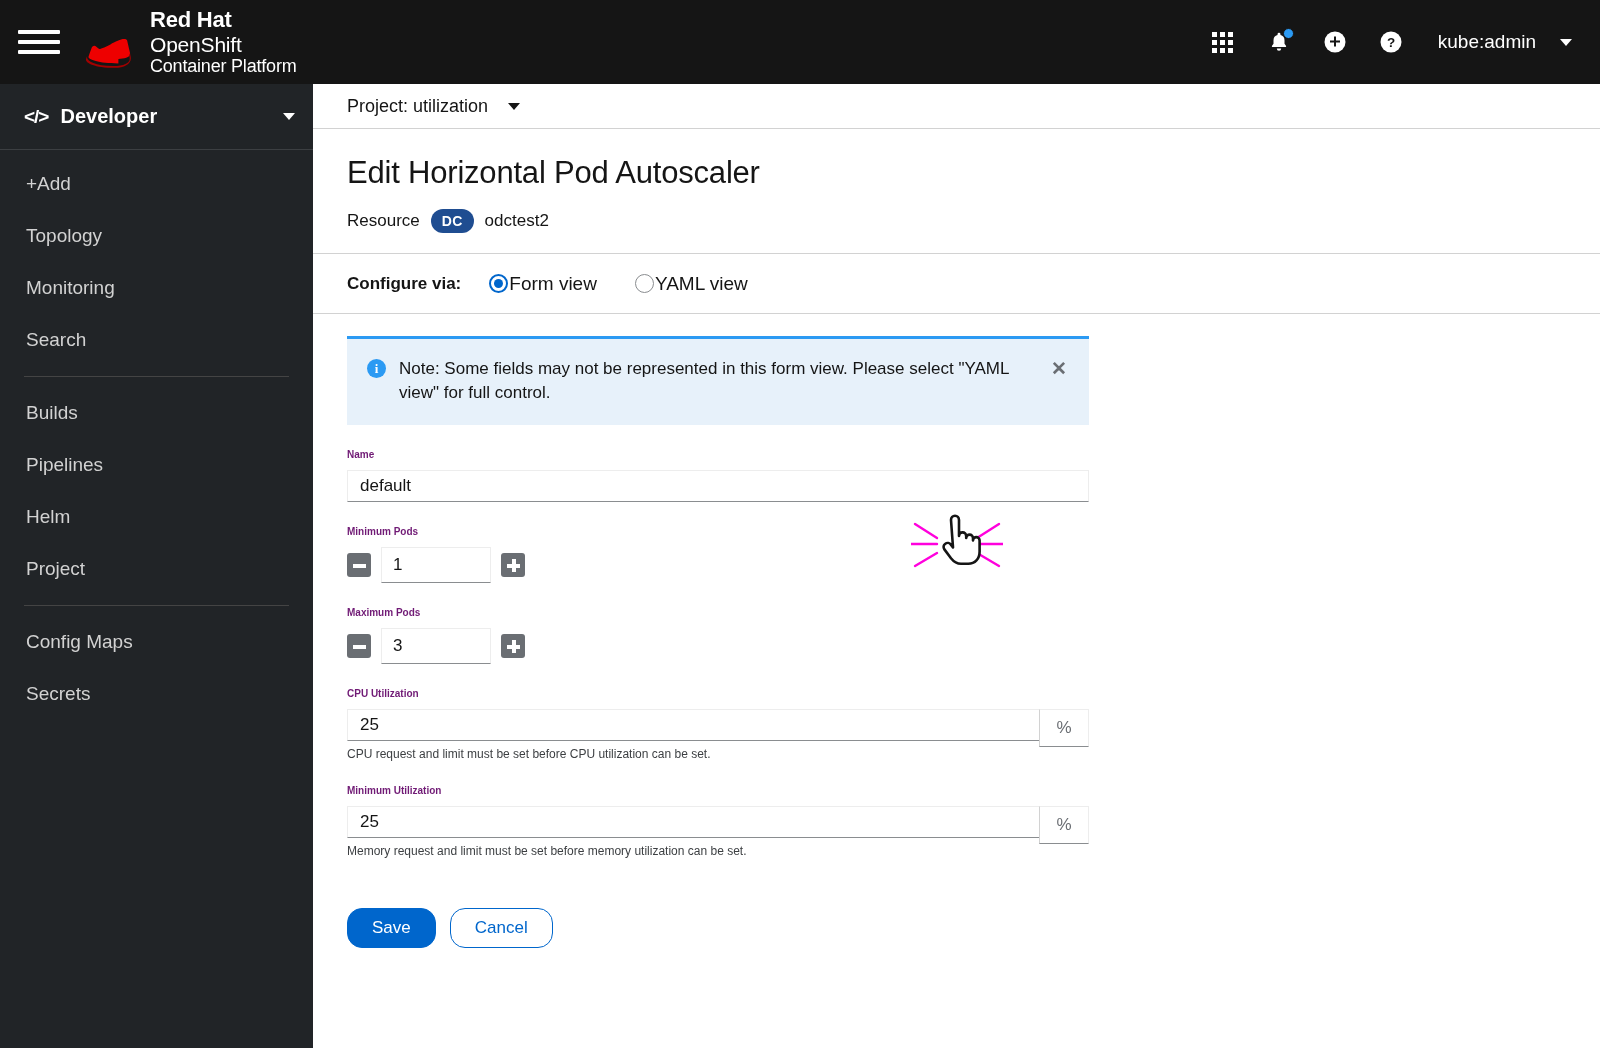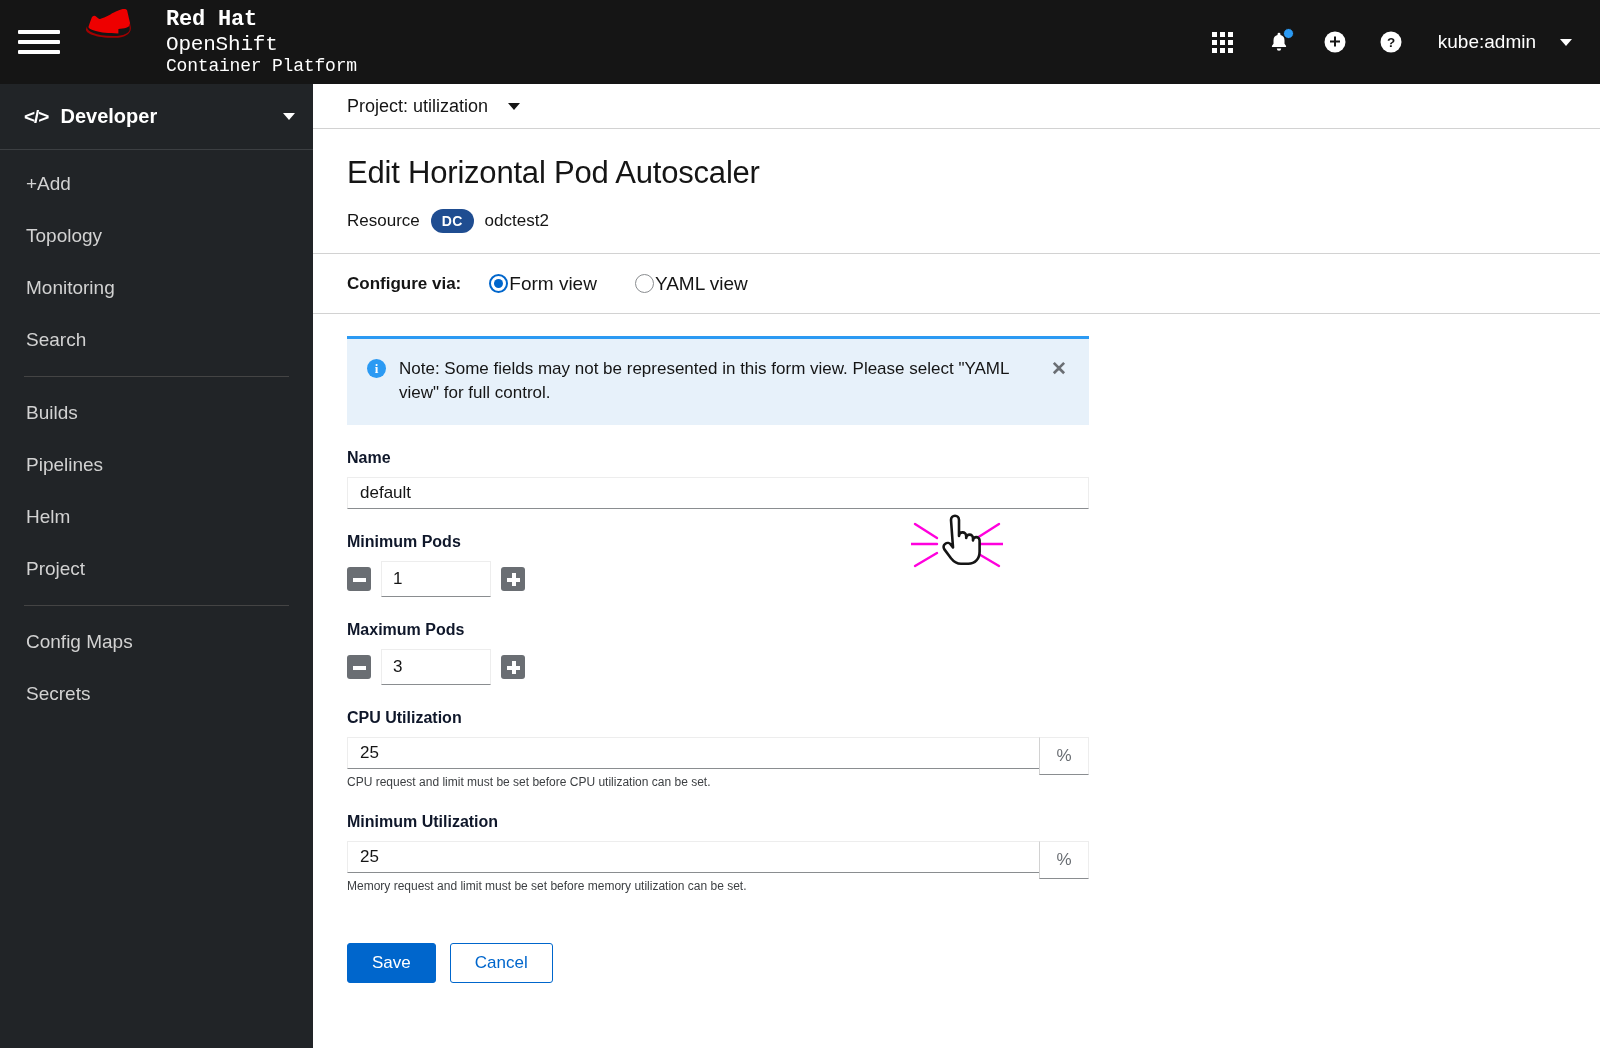--- a/index.html
+++ b/index.html
@@ -21,22 +21,22 @@
   .hamburger {
     width: 44px; margin-left: 18px;
     display: flex; flex-direction: column; gap: 6px;
     cursor: pointer;
   }
   .hamburger span {
     display: block; height: 4px; width: 42px;
     background: #fff; border-radius: 1px;
   }
   .brand {
-    display: flex; align-items: flex-start;
-    margin-left: 24px; gap: 26px; font-family: Liberation Mono, monospace;
+    display: flex; align-items: flex-end;
+    margin-left: 24px; gap: 10px;
   }
   .rh-hat { width: 54px; height: 38px; margin-top: 2px; }
   .brand-text { color: #fff; line-height: 1.12; padding-top: 1px; }
   .brand-l1 { font-size: 22px; font-weight: bold; letter-spacing: -0.2px; }
   .brand-l2 { font-size: 21px; font-weight: 400; letter-spacing: -0.2px; }
   .brand-l3 { font-size: 18px; font-weight: 400; letter-spacing: -0.2px; }
 
   .masthead-right {
     margin-left: auto; display: flex; align-items: center;
     gap: 26px; padding-right: 28px;
@@ -169,21 +169,21 @@
     margin-left: 13px; font-size: 17px; color: #151515;
     line-height: 1.42; max-width: 640px;
   }
   .alert-close {
     margin-left: auto; color: #6a6e73; font-size: 19px;
     cursor: pointer; font-weight: bold; line-height: 1; padding: 2px 2px;
   }
 
   .field { margin-top: 24px; }
   .field-label {
-    font-size: 16px; font-weight: bold; color: #0f172a;
+    font-size: 10px; font-weight: bold; color: #701a75;
     margin-bottom: 10px; display: block;
   }
   .txt-input {
     width: 742px; height: 32px;
     border: 1px solid #ededed; border-bottom: 1px solid #8a8d90;
     background: #fff; font-size: 17px; color: #151515;
     padding: 0 12px; font-family: "Liberation Sans", sans-serif;
   }
 
   .stepper { display: flex; align-items: center; gap: 10px; }
@@ -209,21 +209,21 @@
     border: 1px solid #ededed; border-bottom: 1px solid #8a8d90;
     border-left: 1px solid #d2d2d2;
     background: #fff; color: #6a6e73; font-size: 17px;
     display: flex; align-items: center; justify-content: center;
   }
   .help-text { font-size: 12px; color: #3c3f42; }
 
   .actions { margin-top: 50px; display: flex; gap: 14px; padding-bottom: 30px; }
   .btn {
     height: 40px; padding: 0 24px; font-size: 17px;
-    border-radius: 3px; cursor: pointer;
+    border-radius: 15px; cursor: pointer;
     font-family: "Liberation Sans", sans-serif;
   }
   .btn-primary { background: #0066cc; color: #fff; border: 1px solid #0066cc; }
   .btn-secondary { background: #fff; color: #06c; border: 1px solid #06c; }
 </style>
 </head>
 <body>
 
 <div class="app">
 

